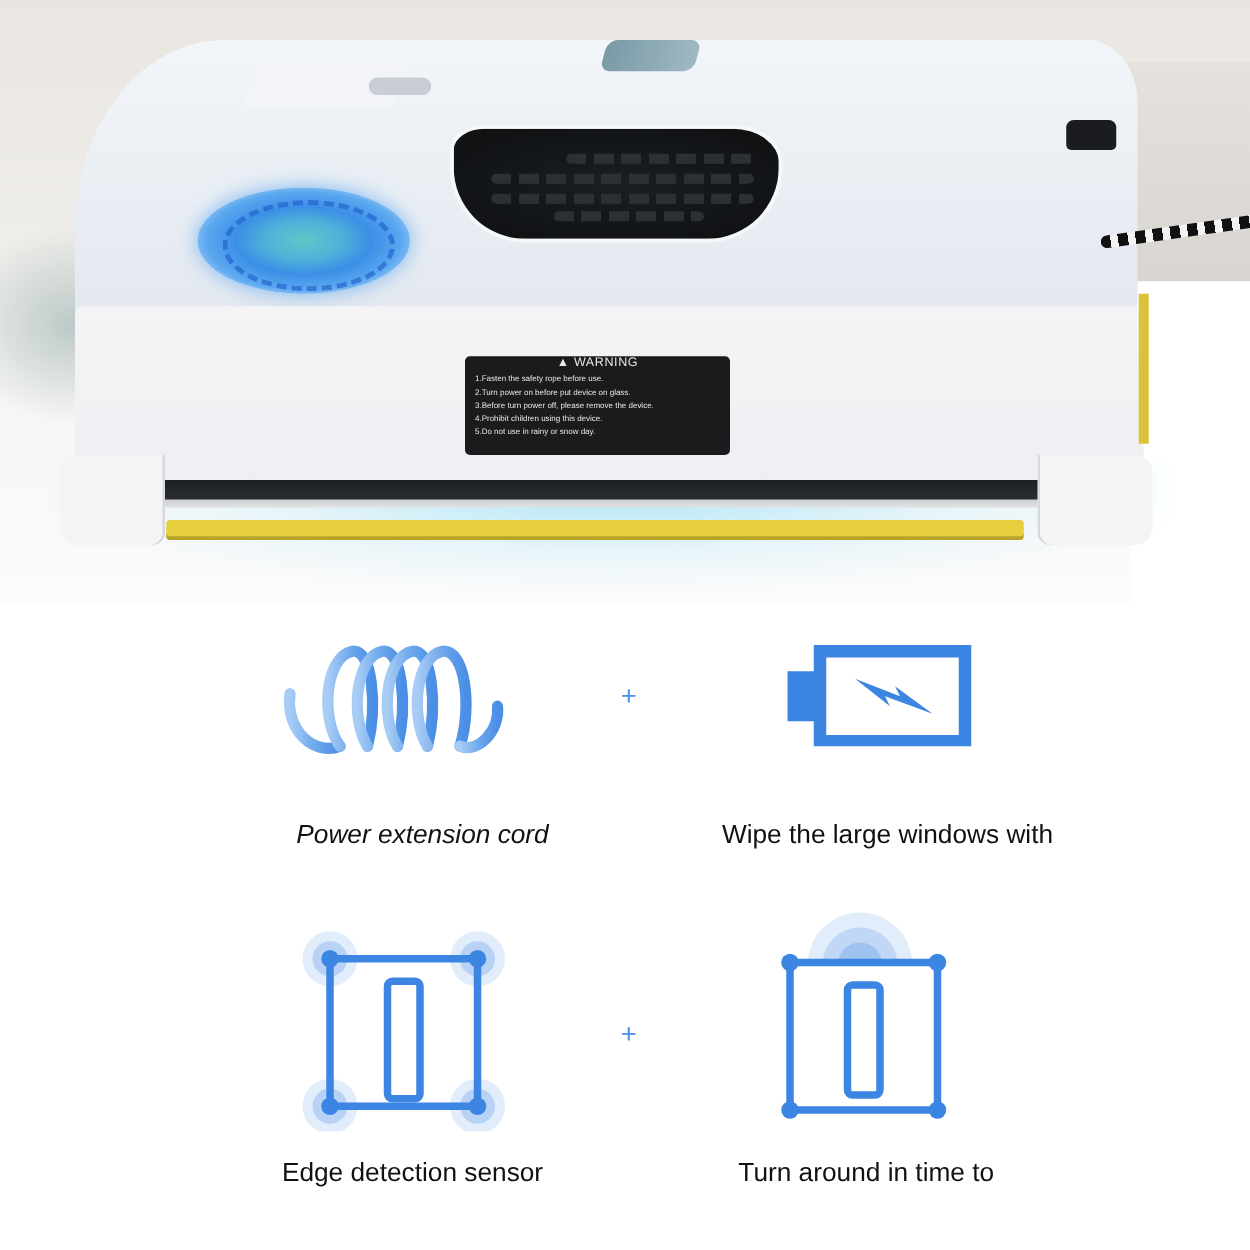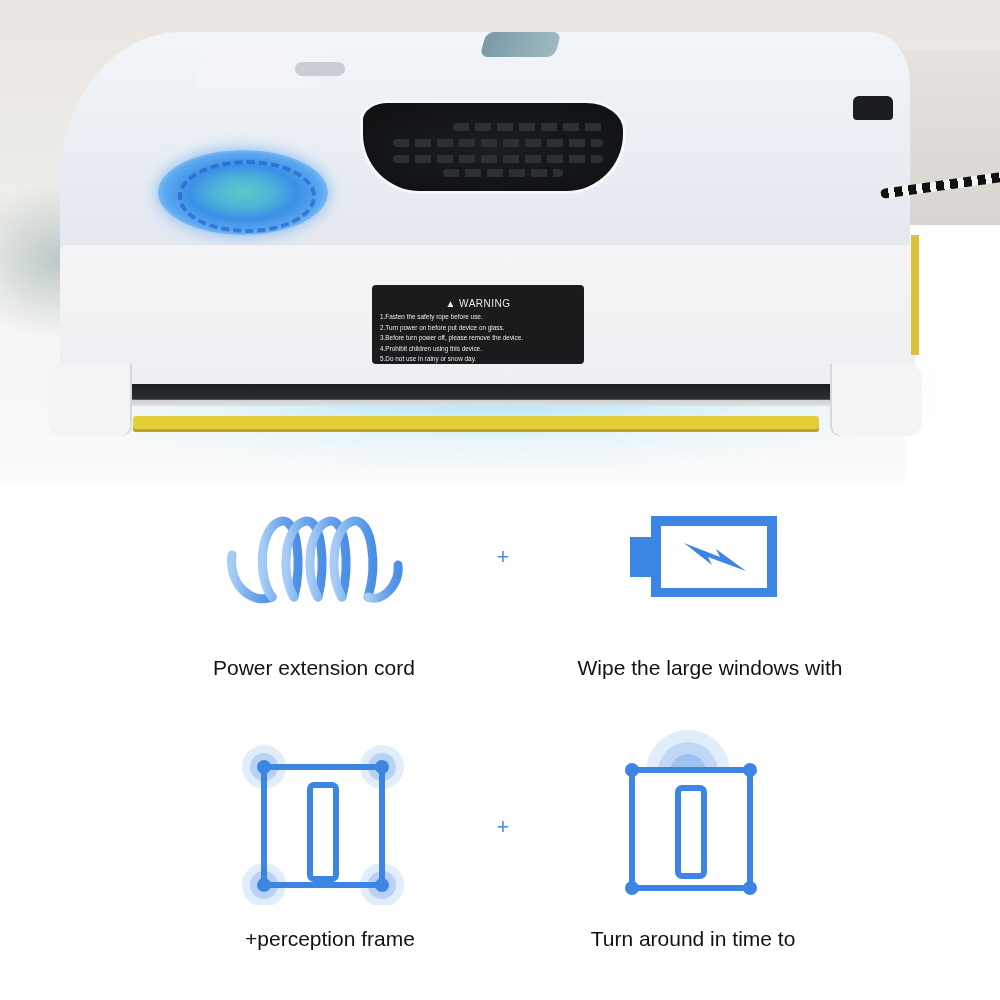--- a/index.html
+++ b/index.html
@@ -106,21 +106,21 @@
       background: #1a1c1f; border-radius: 6px 6px 4px 4px;
     }
     .rope {
       position: absolute; left: 880px; top: 180px; width: 130px; height: 10px;
       background: repeating-linear-gradient(90deg, #111 0 8px, #f3f3f3 8px 14px);
       border-radius: 5px; transform: rotate(-8deg);
     }
     .warning-label {
       position: absolute; left: 372px; top: 285px; width: 212px; height: 79px;
       background: #1a1b1d; border-radius: 4px;
-      color: #e8e8e8; box-sizing: border-box; padding: 13px 8px;
+      color: #e8e8e8; box-sizing: border-box; padding: 0 8px;
     }
     .warning-title {
       text-align: center; font-size: 10px; letter-spacing: 0.5px; margin-bottom: 3px;
     }
     .warning-line { font-size: 6.4px; line-height: 10.5px; white-space: nowrap; }
 
     
     .icon-box { position: absolute; }
     .plus {
       position: absolute; width: 24px; height: 24px;
@@ -202,21 +202,21 @@
 <div class="plus" style="left:491px;top:545px;">+</div>
 
 <div class="icon-box" style="left:628px;top:515px;width:150px;height:82px;">
   <svg width="150" height="82" viewBox="0 0 150 82">
     <rect x="2" y="22" width="22" height="40" fill="#3d85e3"></rect>
     <rect x="28" y="6" width="116" height="72" fill="none" stroke="#3d85e3" stroke-width="10"></rect>
     <path d="M56 28 L92 42 L88 34 L118 56 L80 42 L84 50 Z" fill="#3d85e3"></path>
   </svg>
 </div>
 
-<div class="caption" style="left:164px;top:652px;width:300px;">
+<div class="caption" style="left:188px;top:652px;width:300px;font-style:italic;">
   <span>Power extension cord</span>
 </div>
 <div class="caption" style="left:480px;top:652px;width:460px;">
   <span>Wipe the large windows with</span>
 </div>
 
 <div class="icon-box" style="left:238px;top:745px;width:170px;height:160px;">
   <svg width="170" height="160" viewBox="0 0 170 160">
     <g fill="#3d85e3">
       <circle cx="26" cy="22" r="22" opacity="0.15"></circle>
@@ -256,17 +256,17 @@
     <g fill="#3d85e3">
       <circle cx="12" cy="42" r="7"></circle>
         <circle cx="130" cy="42" r="7"></circle>
       <circle cx="12" cy="160" r="7"></circle>
         <circle cx="130" cy="160" r="7"></circle>
     </g>
   </svg>
 </div>
 
 <div class="caption" style="left:180px;top:923px;width:300px;">
-  <span>+perception frame</span>
+  <span>Edge detection sensor</span>
 </div>
 <div class="caption" style="left:543px;top:923px;width:300px;">
   <span>Turn around in time to</span>
 </div>
 
 </body></html>

